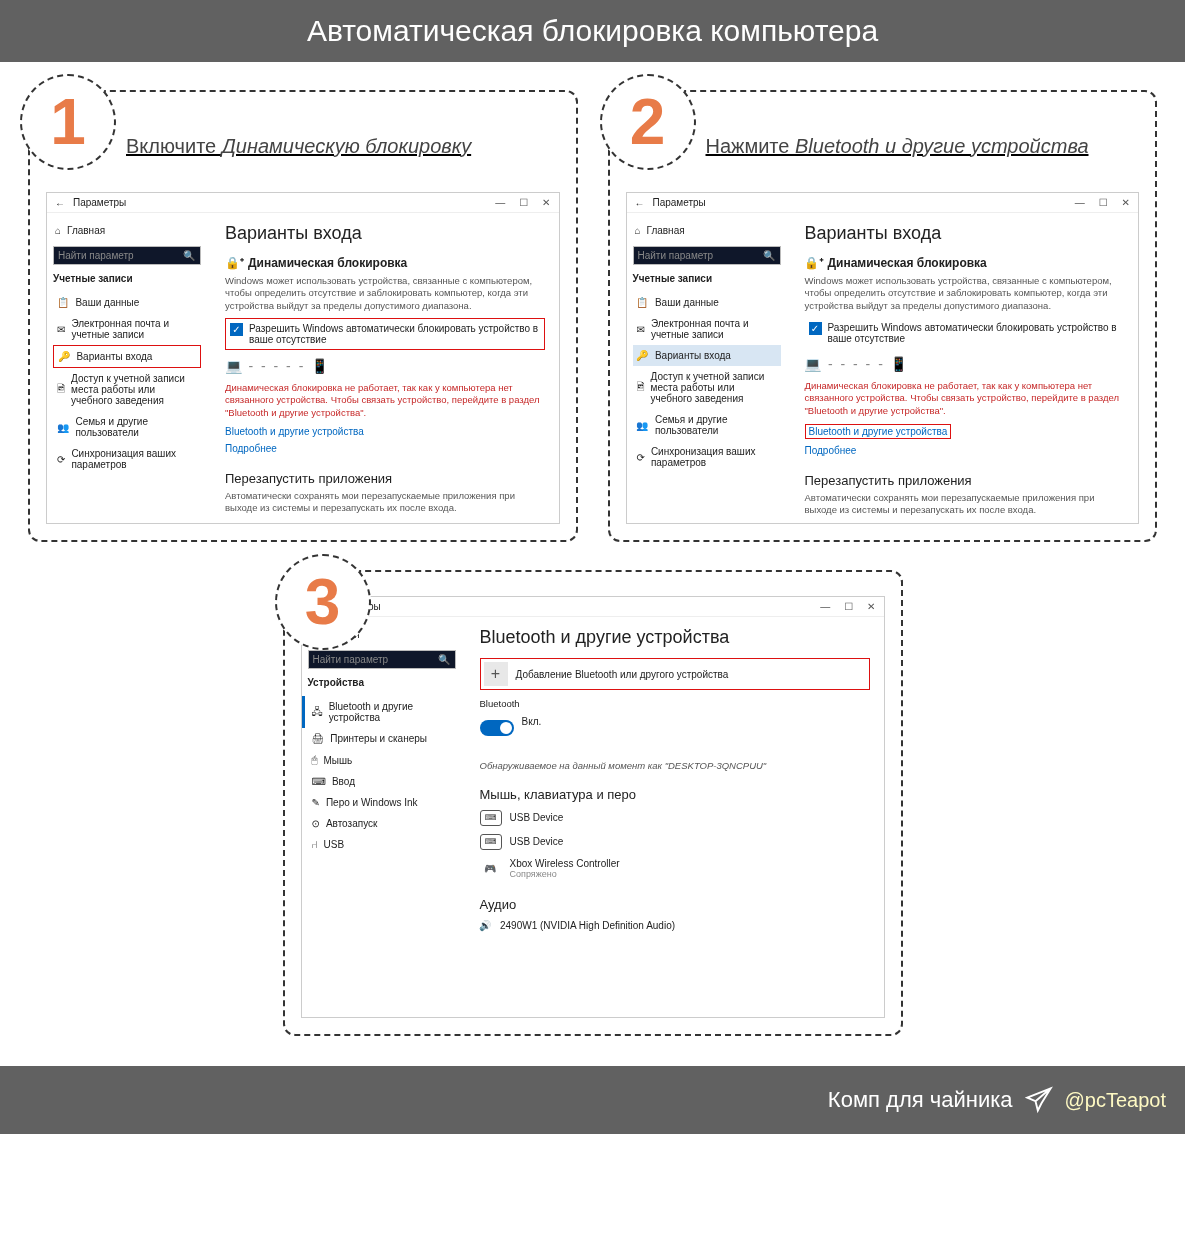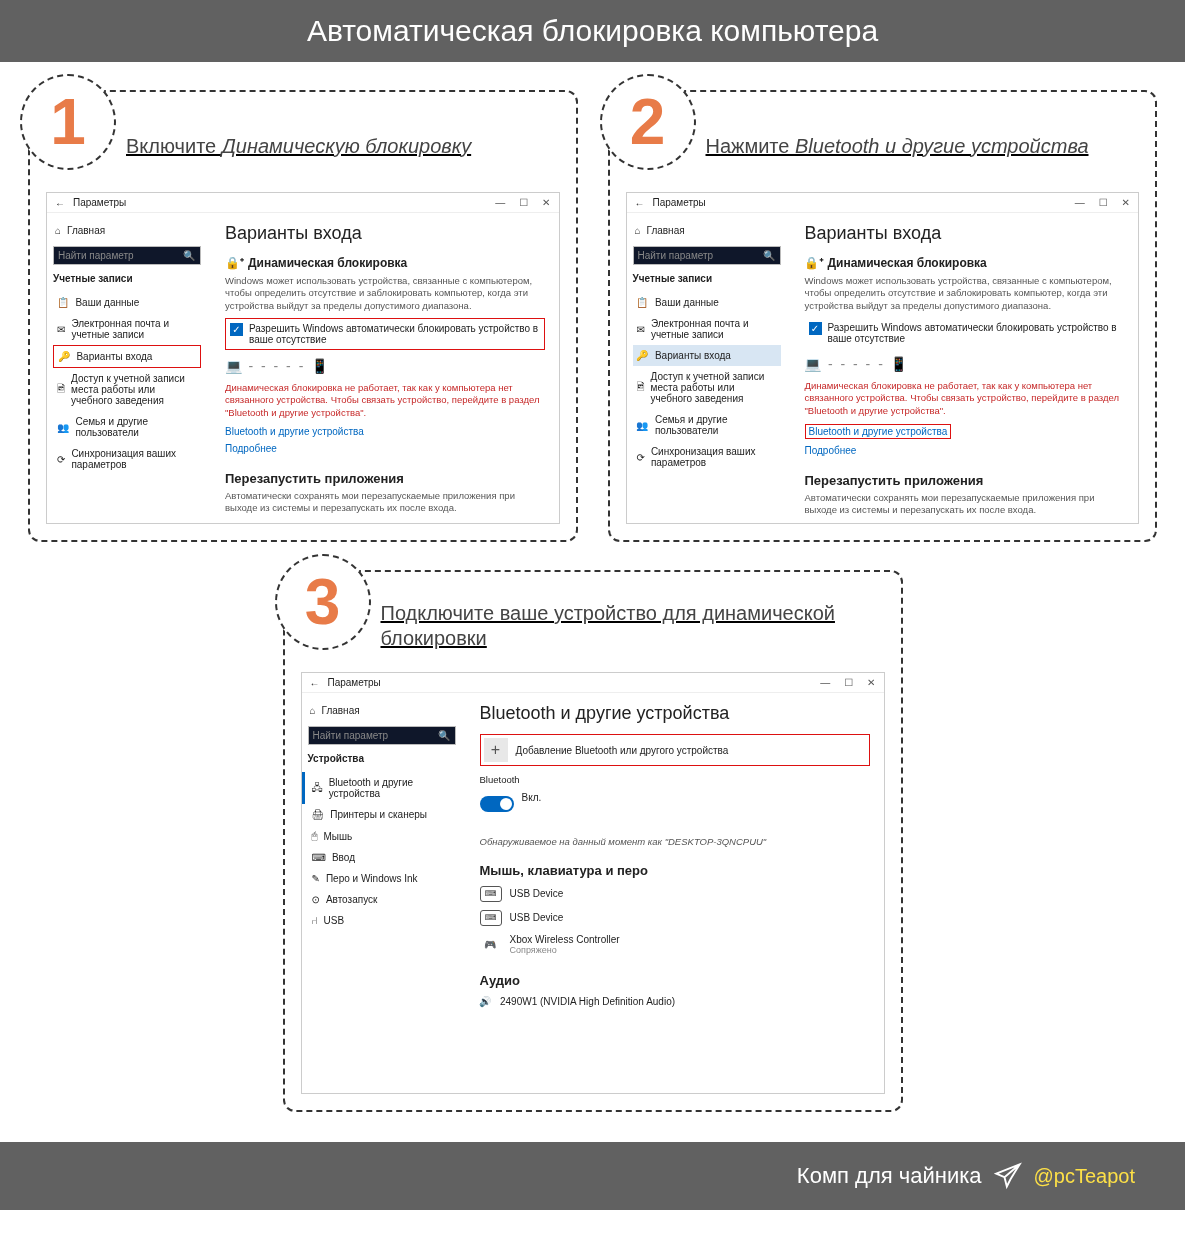--- a/index.html
+++ b/index.html
@@ -35,31 +35,31 @@
   .h1 { font-size:18px; font-weight:400; margin-bottom: 10px;}
   .h2 { font-size:12px; font-weight:600; margin: 6px 0 4px 0; display:flex; align-items:center; gap:4px;}
   .para { font-size:9.5px; color:#555; margin-bottom: 6px; line-height:1.3;}
   .checkbox-row { display:flex; align-items:flex-start; gap:6px; padding:4px; border:1.5px solid #d11; margin:6px 0;}
   .cb { width:13px; height:13px; background:#0067c0; color:#fff; display:flex; align-items:center; justify-content:center; font-size:10px; flex:none;}
   .device-row{ display:flex; align-items:center; gap:6px; color:#888; margin: 8px 0; font-size: 14px;}
   .device-row .dots{ letter-spacing:2px;}
   .red-text{ color:#c62828; font-size:9.5px; line-height:1.3; margin:4px 0;}
   .link{ color:#0067c0; font-size:10px; margin:3px 0; display:inline-block;}
   .link.hl{ border:1.5px solid #d11; padding:1px 3px;}
-  .h3{ font-size:13px; font-weight:700; margin: 14px 0 4px 0;}
+  .h3{ font-size:13px; font-weight:400; margin: 14px 0 4px 0;}
   .add-row{ display:flex; align-items:center; gap:8px; border:1.5px solid #d11; padding:3px; margin:6px 0;}
   .plus-box{ width:24px; height:24px; background:#e8e8e8; display:flex; align-items:center; justify-content:center; font-size:16px; color:#555;}
   .toggle{ width:34px; height:16px; border-radius:8px; background:#0067c0; position:relative; margin:4px 0; display:inline-block; vertical-align:middle;}
   .toggle::after{content:""; width:12px; height:12px; background:#fff; border-radius:50%; position:absolute; right:2px; top:2px;}
   .dev-item{ display:flex; align-items:center; gap:8px; padding:4px 0;}
   .dev-icon{ width:22px; height:16px; border:1px solid #555; border-radius:3px; flex:none; display:flex; align-items:center; justify-content:center; font-size:8px;}
   .game-icon{ width:22px; height:16px; display:flex; align-items:center; justify-content:center;}
-  .footer{ background:#616161; color:#fff; padding: 20px 50px; display:flex; justify-content:flex-end; align-items:center; gap:12px; margin-top: 30px;}
+  .footer{ background:#616161; color:#fff; padding: 20px 19px; display:flex; justify-content:flex-end; align-items:center; gap:12px; margin-top: 30px;}
   .footer-text{ font-size:22px; font-weight:300;}
-  .handle{ color:#fde047; font-size:20px; font-weight:400;}
+  .handle{ color:#fef9c3; font-size:20px; font-weight:400;}
   .sub{ color:#888; font-size:9px;}
 </style>
 </head>
 <body>
 
 <div class="header">Автоматическая блокировка компьютера</div>
 
 <div class="row">
 
   <div class="step">
@@ -181,25 +181,20 @@
         </div>
       </div>
     </div>
   </div>
 </div>
 
 <div class="row center">
 
   <div class="step" style="width:620px;">
     <div class="num-circle">3</div>
-    <div class="step-head">
-      <div class="step-title">
-        <span>Подключите ваше устройство для динамической блокировки</span>
-      </div>
-    </div>
     <div class="win">
       <div class="win-titlebar">
         <div class="left">
           <span>←</span>
           <span>Параметры</span>
         </div>
         <div class="ctrls">
           <span>—</span>
           <span>☐</span>
           <span>✕</span>

